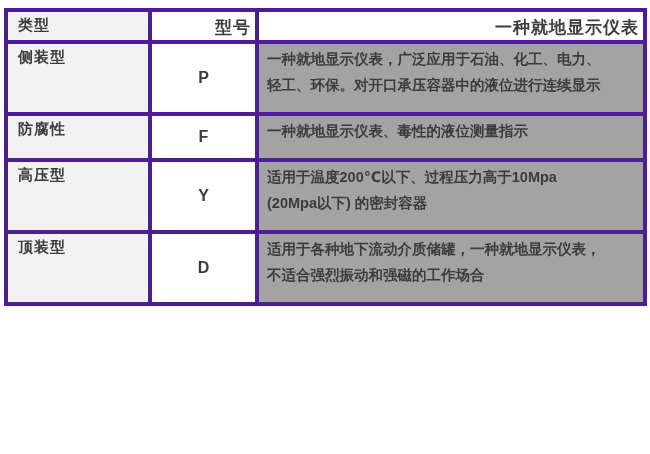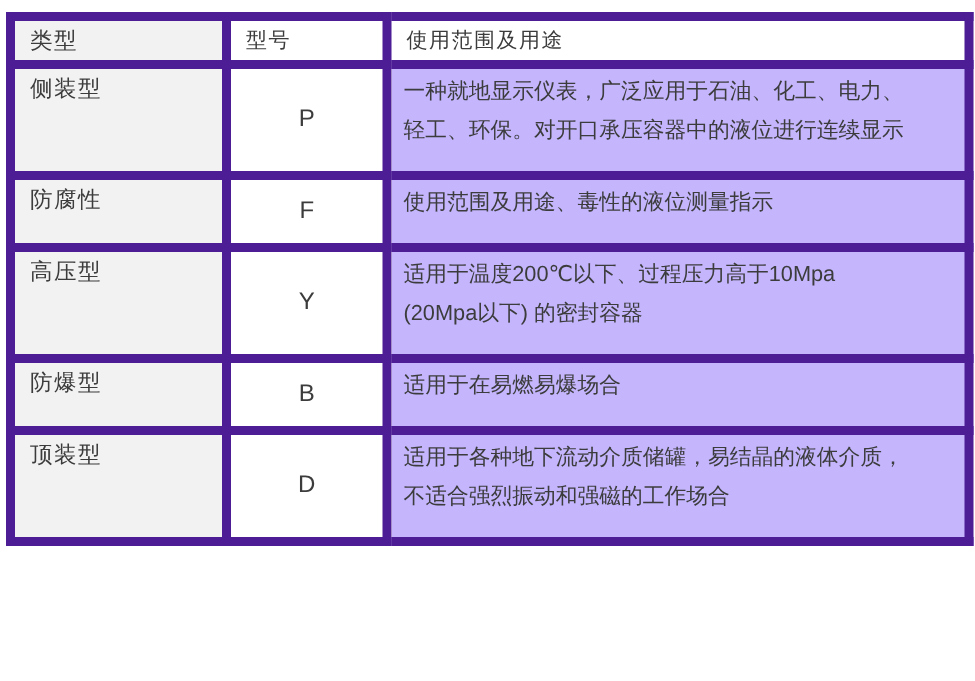--- a/index.html
+++ b/index.html
@@ -19,23 +19,23 @@
     position: absolute;
     left: 4px;
     top: 8px;
     width: 639px;
     border-collapse: collapse;
     table-layout: fixed;
     border: 1px solid #6f6f6f;
     border-bottom: 2px solid #1c1c1c;
   }
   table.spec td, table.spec th {
-    border: 6px solid #4c1d95;
+    border: 4px solid #4c1d95;
     color: #3c3c3c;
-    font-weight: 400;
+    font-weight: 700;
     overflow: hidden;
   }
   col.c-type  { width: 144px; }
   col.c-model { width: 107px; }
   col.c-usage { width: 388px; }
 
   .cell-type {
     background: #f2f2f2;
     font-size: 15px;
     letter-spacing: 1px;
@@ -45,28 +45,28 @@
   }
   .cell-model {
     background: #ffffff;
     font-size: 16px;
     text-align: center;
     vertical-align: middle;
     padding: 0;
   }
   th.cell-model-h {
     background: #ffffff;
-    font-size: 14px;
+    font-size: 17px;
     letter-spacing: 1px;
-    text-align: left;
+    text-align: right;
     vertical-align: top;
     padding: 4px 4px 0 10px;
   }
   .cell-usage {
-    background: #c4b5fd;
+    background: #a3a3a3;
     font-size: 14.5px;
     vertical-align: middle;
     text-align: left;
     padding: 2px 6px 14px 8px;
     line-height: 26px;
   }
   .usage-line { display: block; white-space: nowrap; }
 </style>
 </head>
 <body>
@@ -75,57 +75,50 @@
   <table class="spec">
     <colgroup>
       <col class="c-type">
       <col class="c-model">
       <col class="c-usage">
     </colgroup>
     <thead>
       <tr style="height:32px;">
         <th class="cell-type">类型</th>
         <th class="cell-model-h">型号</th>
-        <th class="cell-model-h">使用范围及用途</th>
+        <th class="cell-model-h">一种就地显示仪表</th>
       </tr>
     </thead>
     <tbody>
       <tr style="height:53px;">
         <td class="cell-type">侧装型</td>
         <td class="cell-model">P</td>
         <td class="cell-usage">
           <span class="usage-line">一种就地显示仪表，广泛应用于石油、化工、电力、</span>
           <span class="usage-line">轻工、环保。对开口承压容器中的液位进行连续显示</span>
         </td>
       </tr>
       <tr style="height:33px;">
         <td class="cell-type">防腐性</td>
         <td class="cell-model">F</td>
         <td class="cell-usage">
-          <span class="usage-line">使用范围及用途、毒性的液位测量指示</span>
+          <span class="usage-line">一种就地显示仪表、毒性的液位测量指示</span>
         </td>
       </tr>
       <tr style="height:58px;">
         <td class="cell-type">高压型</td>
         <td class="cell-model">Y</td>
         <td class="cell-usage">
           <span class="usage-line">适用于温度200℃以下、过程压力高于10Mpa</span>
           <span class="usage-line">(20Mpa以下) 的密封容器</span>
         </td>
       </tr>
-      <tr style="height:31px;">
-        <td class="cell-type">防爆型</td>
-        <td class="cell-model">B</td>
-        <td class="cell-usage">
-          <span class="usage-line">适用于在易燃易爆场合</span>
-        </td>
-      </tr>
       <tr style="height:63px;margin-left:18px;">
         <td class="cell-type">顶装型</td>
         <td class="cell-model">D</td>
         <td class="cell-usage">
-          <span class="usage-line">适用于各种地下流动介质储罐，易结晶的液体介质，</span>
+          <span class="usage-line">适用于各种地下流动介质储罐，一种就地显示仪表，</span>
           <span class="usage-line">不适合强烈振动和强磁的工作场合</span>
         </td>
       </tr>
     </tbody>
   </table>
 </div>
 
 </body></html>

